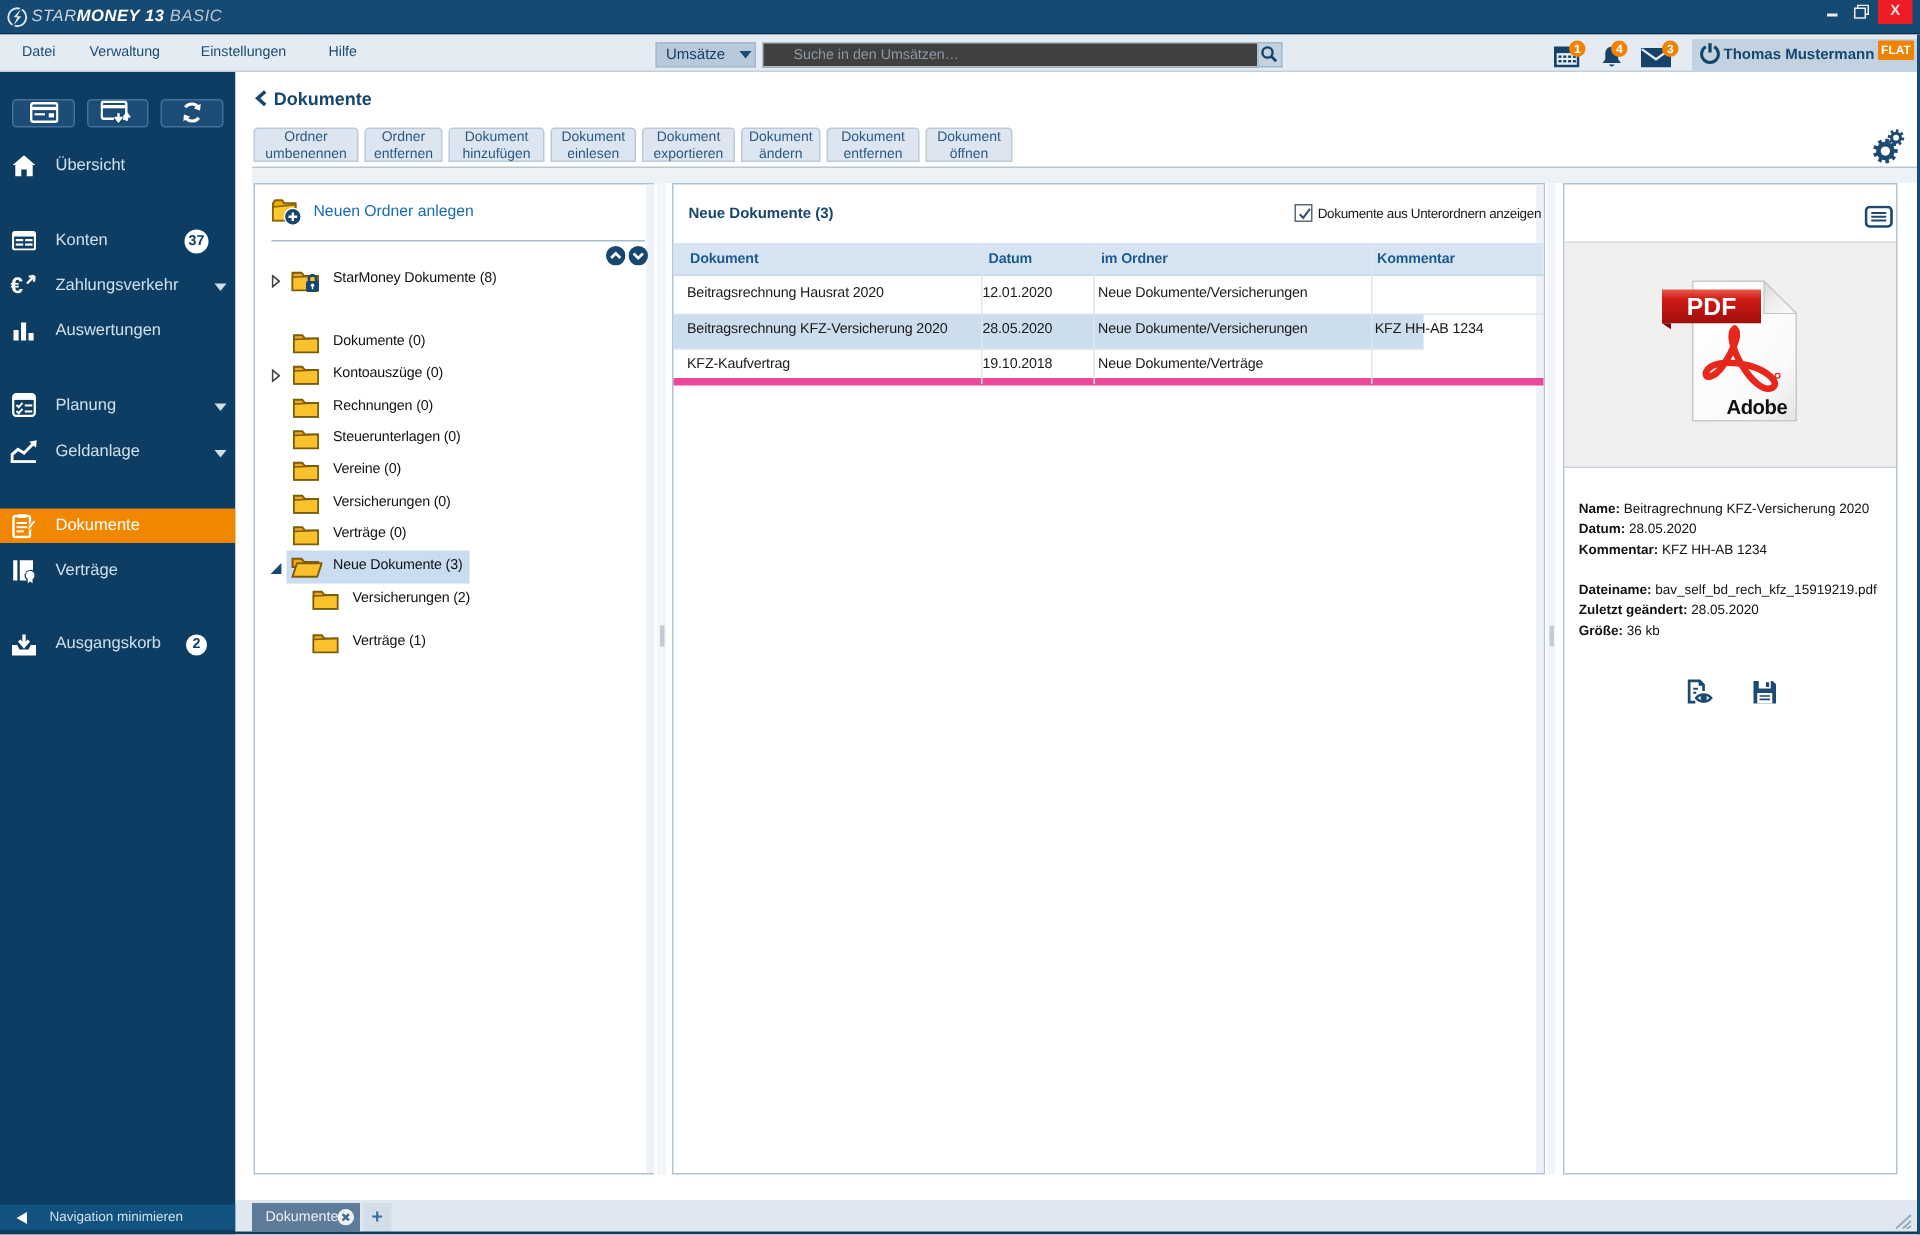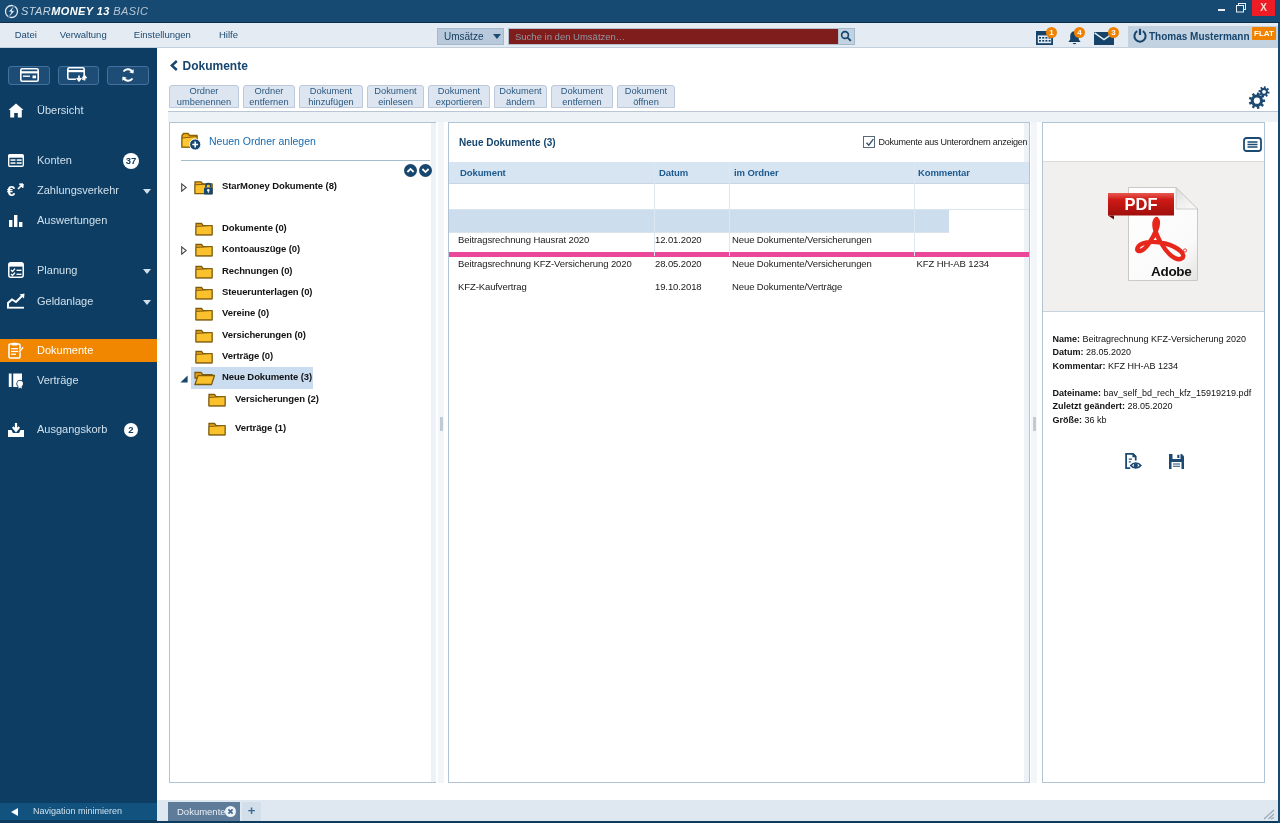--- a/index.html
+++ b/index.html
@@ -20,27 +20,27 @@
   .nav { position:absolute; left:37px; font-size:11px; line-height:13px; color:#cfe0ec; white-space:nowrap; }
   .navarr { position:absolute; left:143px; width:0; height:0; border-left:4px solid transparent; border-right:4px solid transparent; border-top:5px solid #cfe0ec; }
   .sbtn { position:absolute; top:17.5px; height:19px; background:#1d4d77; border:1px solid #44719c; border-radius:3px; display:flex; align-items:center; justify-content:center; }
 
   .tabbtn { position:absolute; top:36.5px; height:23.5px; padding-top:1px; background:#dde6f0; border:1px solid #bcc9da; border-radius:3px 3px 0 0; font-size:9.3px; line-height:10.5px; color:#2a5880; display:flex; align-items:center; justify-content:center; text-align:center; }
 
   .panel { position:absolute; top:74px; height:661px; background:#fff; border:1px solid #b0c4d6; }
   .split { position:absolute; top:74px; height:661px; width:6px; background:#f2f6f9; }
   .split:after { content:""; position:absolute; left:1.5px; top:295px; width:3px; height:14px; background:#c2cbd4; }
 
-  .trow { position:absolute; left:0; width:265px; height:21px;font-weight:bold; }
+  .trow { position:absolute; left:0; width:265px; height:21px; }
   .tlabel { position:absolute; top:3px; font-size:9.5px; letter-spacing:-0.1px; color:#121212; white-space:nowrap; }
   .tfold { position:absolute; top:2px; }
   .tarr { position:absolute; left:11px; top:6px; }
 
   .th { position:absolute; top:0; height:21px; line-height:21px; font-size:9.5px; letter-spacing:-0.1px; font-weight:bold; color:#1d5a8e; white-space:nowrap; }
-  .td { position:absolute; top:0; height:23px; line-height:19px; font-size:9.5px; letter-spacing:-0.1px; color:#1a1a1a; white-space:nowrap;margin-top:44px; }
+  .td { position:absolute; top:0; height:23px; line-height:19px; font-size:9.5px; letter-spacing:-0.1px; color:#1a1a1a; white-space:nowrap; }
   .vline { position:absolute; top:0; width:1px; height:94px; background:#dce7f1; }
 </style>
 </head>
 <body>
 
 <div id="titlebar">
   <svg class="abs" style="left:4px;top:3px" width="15" height="17" viewBox="0 0 20 22">
     <circle cx="10" cy="11" r="8" fill="none" stroke="#dfe7ee" stroke-width="1.7"></circle>
     <path d="M15.5 0.5 L5.5 11.5 L9.3 11.5 L4.5 21.5 L14.8 9.5 L10.8 9.5 Z" fill="#dfe7ee" stroke="#174a72" stroke-width="1"></path>
   </svg>
@@ -53,21 +53,21 @@
   <div class="abs" style="left:1252px;top:0;width:23px;height:16px;background:#ee1c25;color:#f6ddd8;font-size:10px;font-weight:bold;text-align:center;line-height:15px">X</div>
 </div>
 
 <div id="menubar">
   <div class="menuitem" style="left:14.7px">Datei</div>
   <div class="menuitem" style="left:59.7px">Verwaltung</div>
   <div class="menuitem" style="left:133.8px">Einstellungen</div>
   <div class="menuitem" style="left:219px">Hilfe</div>
   <div class="abs" style="left:437px;top:5px;width:67px;height:17px;background:#b7c9da;border:1px solid #a4b9cc;font-size:10px;color:#173f62;line-height:16px;padding-left:6px">Umsätze</div>
   <div class="abs" style="left:493px;top:11px;width:0;height:0;border-left:4px solid transparent;border-right:4px solid transparent;border-top:5px solid #1c4a70"></div>
-  <div class="abs" style="left:508px;top:5px;width:331px;height:17px;background:#7f1d1d;border:1px solid #b2bfcc;font-size:9.5px;color:#8d98a2;line-height:16px;padding-left:6px">Suche in den Umsätzen…</div>
+  <div class="abs" style="left:508px;top:5px;width:331px;height:17px;background:#404040;border:1px solid #b2bfcc;font-size:9.5px;color:#8d98a2;line-height:16px;padding-left:20px">Suche in den Umsätzen…</div>
   <div class="abs" style="left:839px;top:5px;width:16px;height:17px;background:#c3d2e1;border:1px solid #a4b9cc;border-left:none">
     <svg width="14" height="15" viewBox="0 0 14 15">
         <circle cx="6" cy="6" r="3.4" fill="none" stroke="#16436a" stroke-width="1.6"></circle>
         <line x1="8.6" y1="8.6" x2="11.8" y2="11.8" stroke="#16436a" stroke-width="1.9"></line>
       </svg>
   </div>
 
   <svg class="abs" style="left:1036px;top:7px" width="17" height="15" viewBox="0 0 17 15">
     <rect x="0.9" y="1.9" width="15.2" height="12.2" fill="none" stroke="#16436a" stroke-width="1.8"></rect>
     <rect x="1" y="2" width="15" height="3.4" fill="#16436a"></rect>

